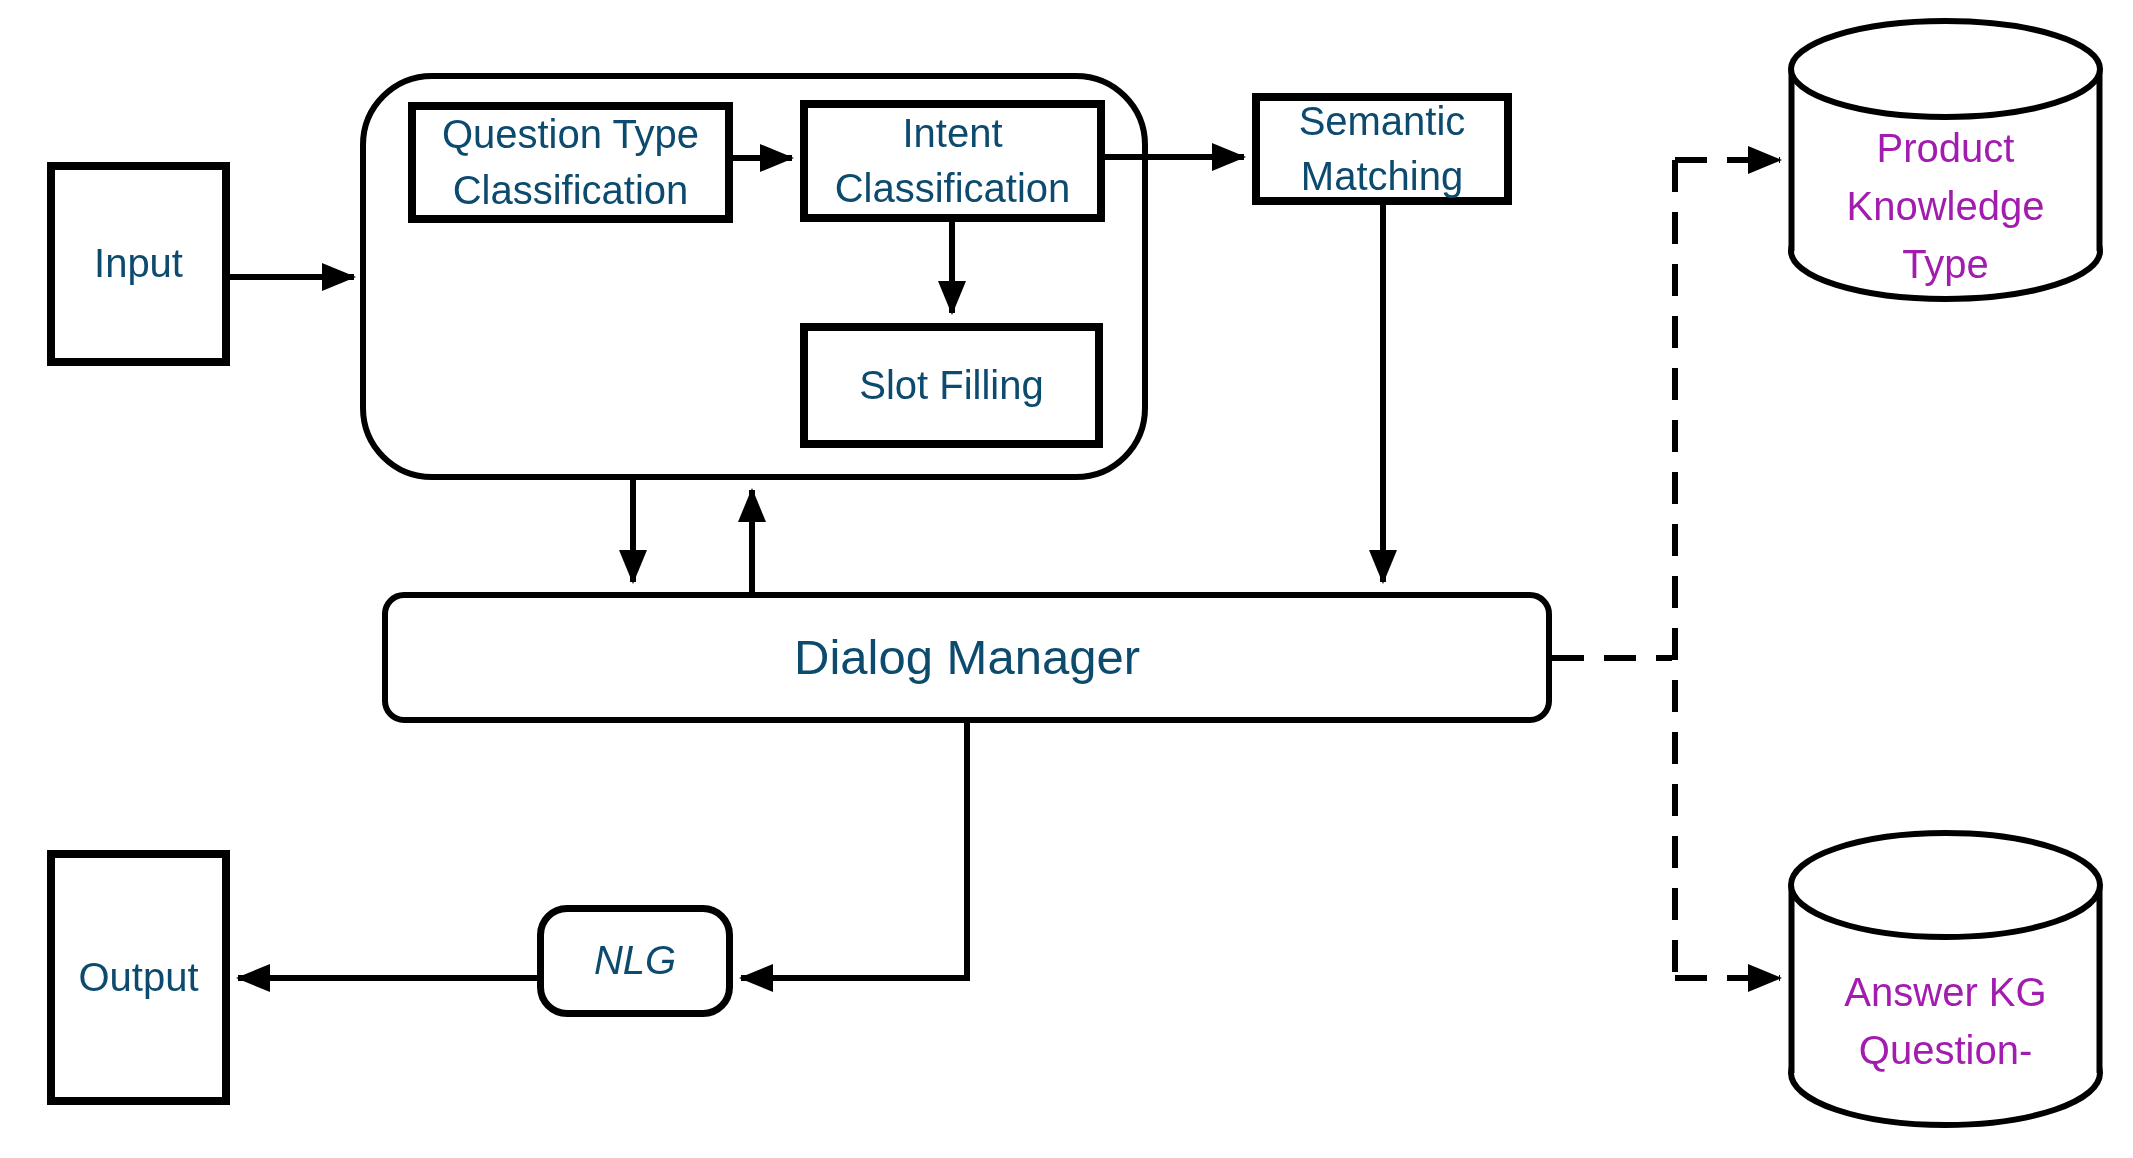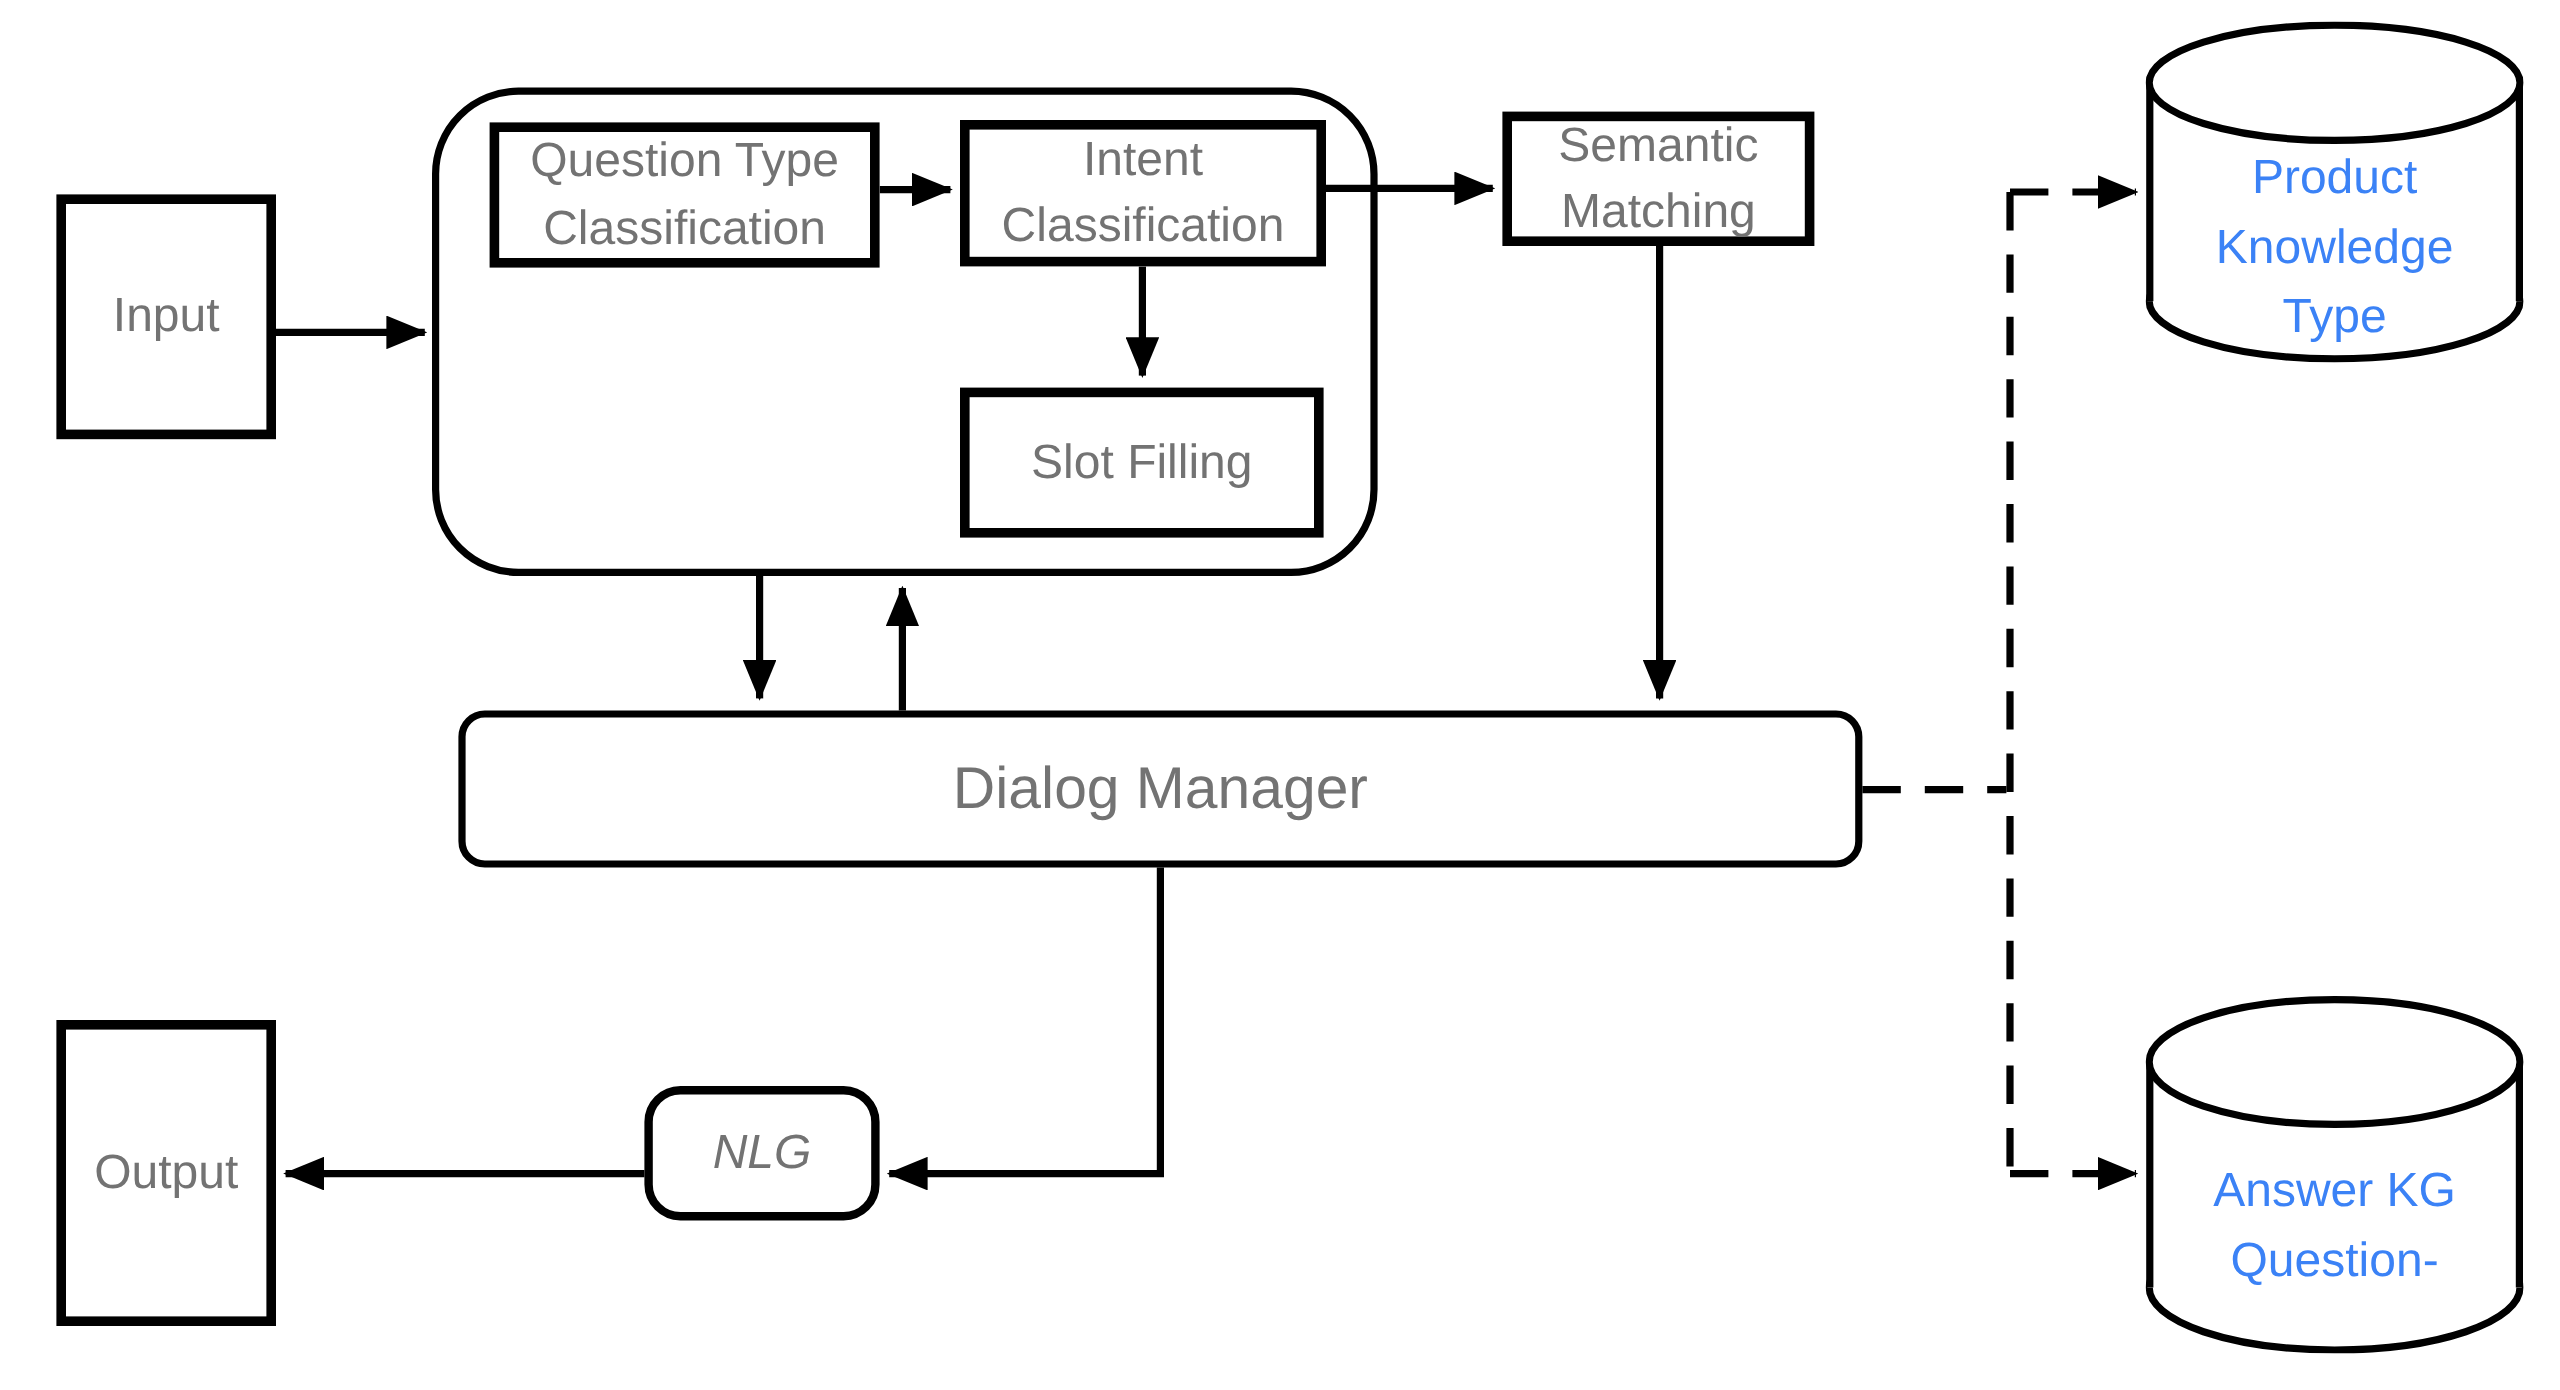--- a/index.html
+++ b/index.html
@@ -25,21 +25,21 @@
     position: absolute;
     box-sizing: border-box;
     background: #ffffff;
     display: flex;
     flex-direction: column;
     align-items: center;
     justify-content: center;
     text-align: center;
     font-size: 40px;
     line-height: 1.38;
-    color: #737373;
+    color: #0c4a6e;
     z-index: 3;
   }
   .group-box {
     position: absolute;
     box-sizing: border-box;
     background: #ffffff;
     border: 6px solid #000000;
     border-radius: 72px;
     z-index: 1;
   }
@@ -71,21 +71,21 @@
   .cyl-label {
     position: absolute;
     left: 0; right: 0;
     display: flex;
     flex-direction: column;
     align-items: center;
     justify-content: center;
     text-align: left;
     font-size: 40px;
     line-height: 1.45;
-    color: #3b82f6;
+    color: #a21caf;
   }
 </style>
 </head>
 <body>
 
 <div class="canvas">
 
   <div class="group-box" style="left:360px; top:73px; width:788px; height:407px;"></div>
 
   <svg class="wires" width="2133" height="1158" viewBox="0 0 2133 1158" aria-hidden="true">

